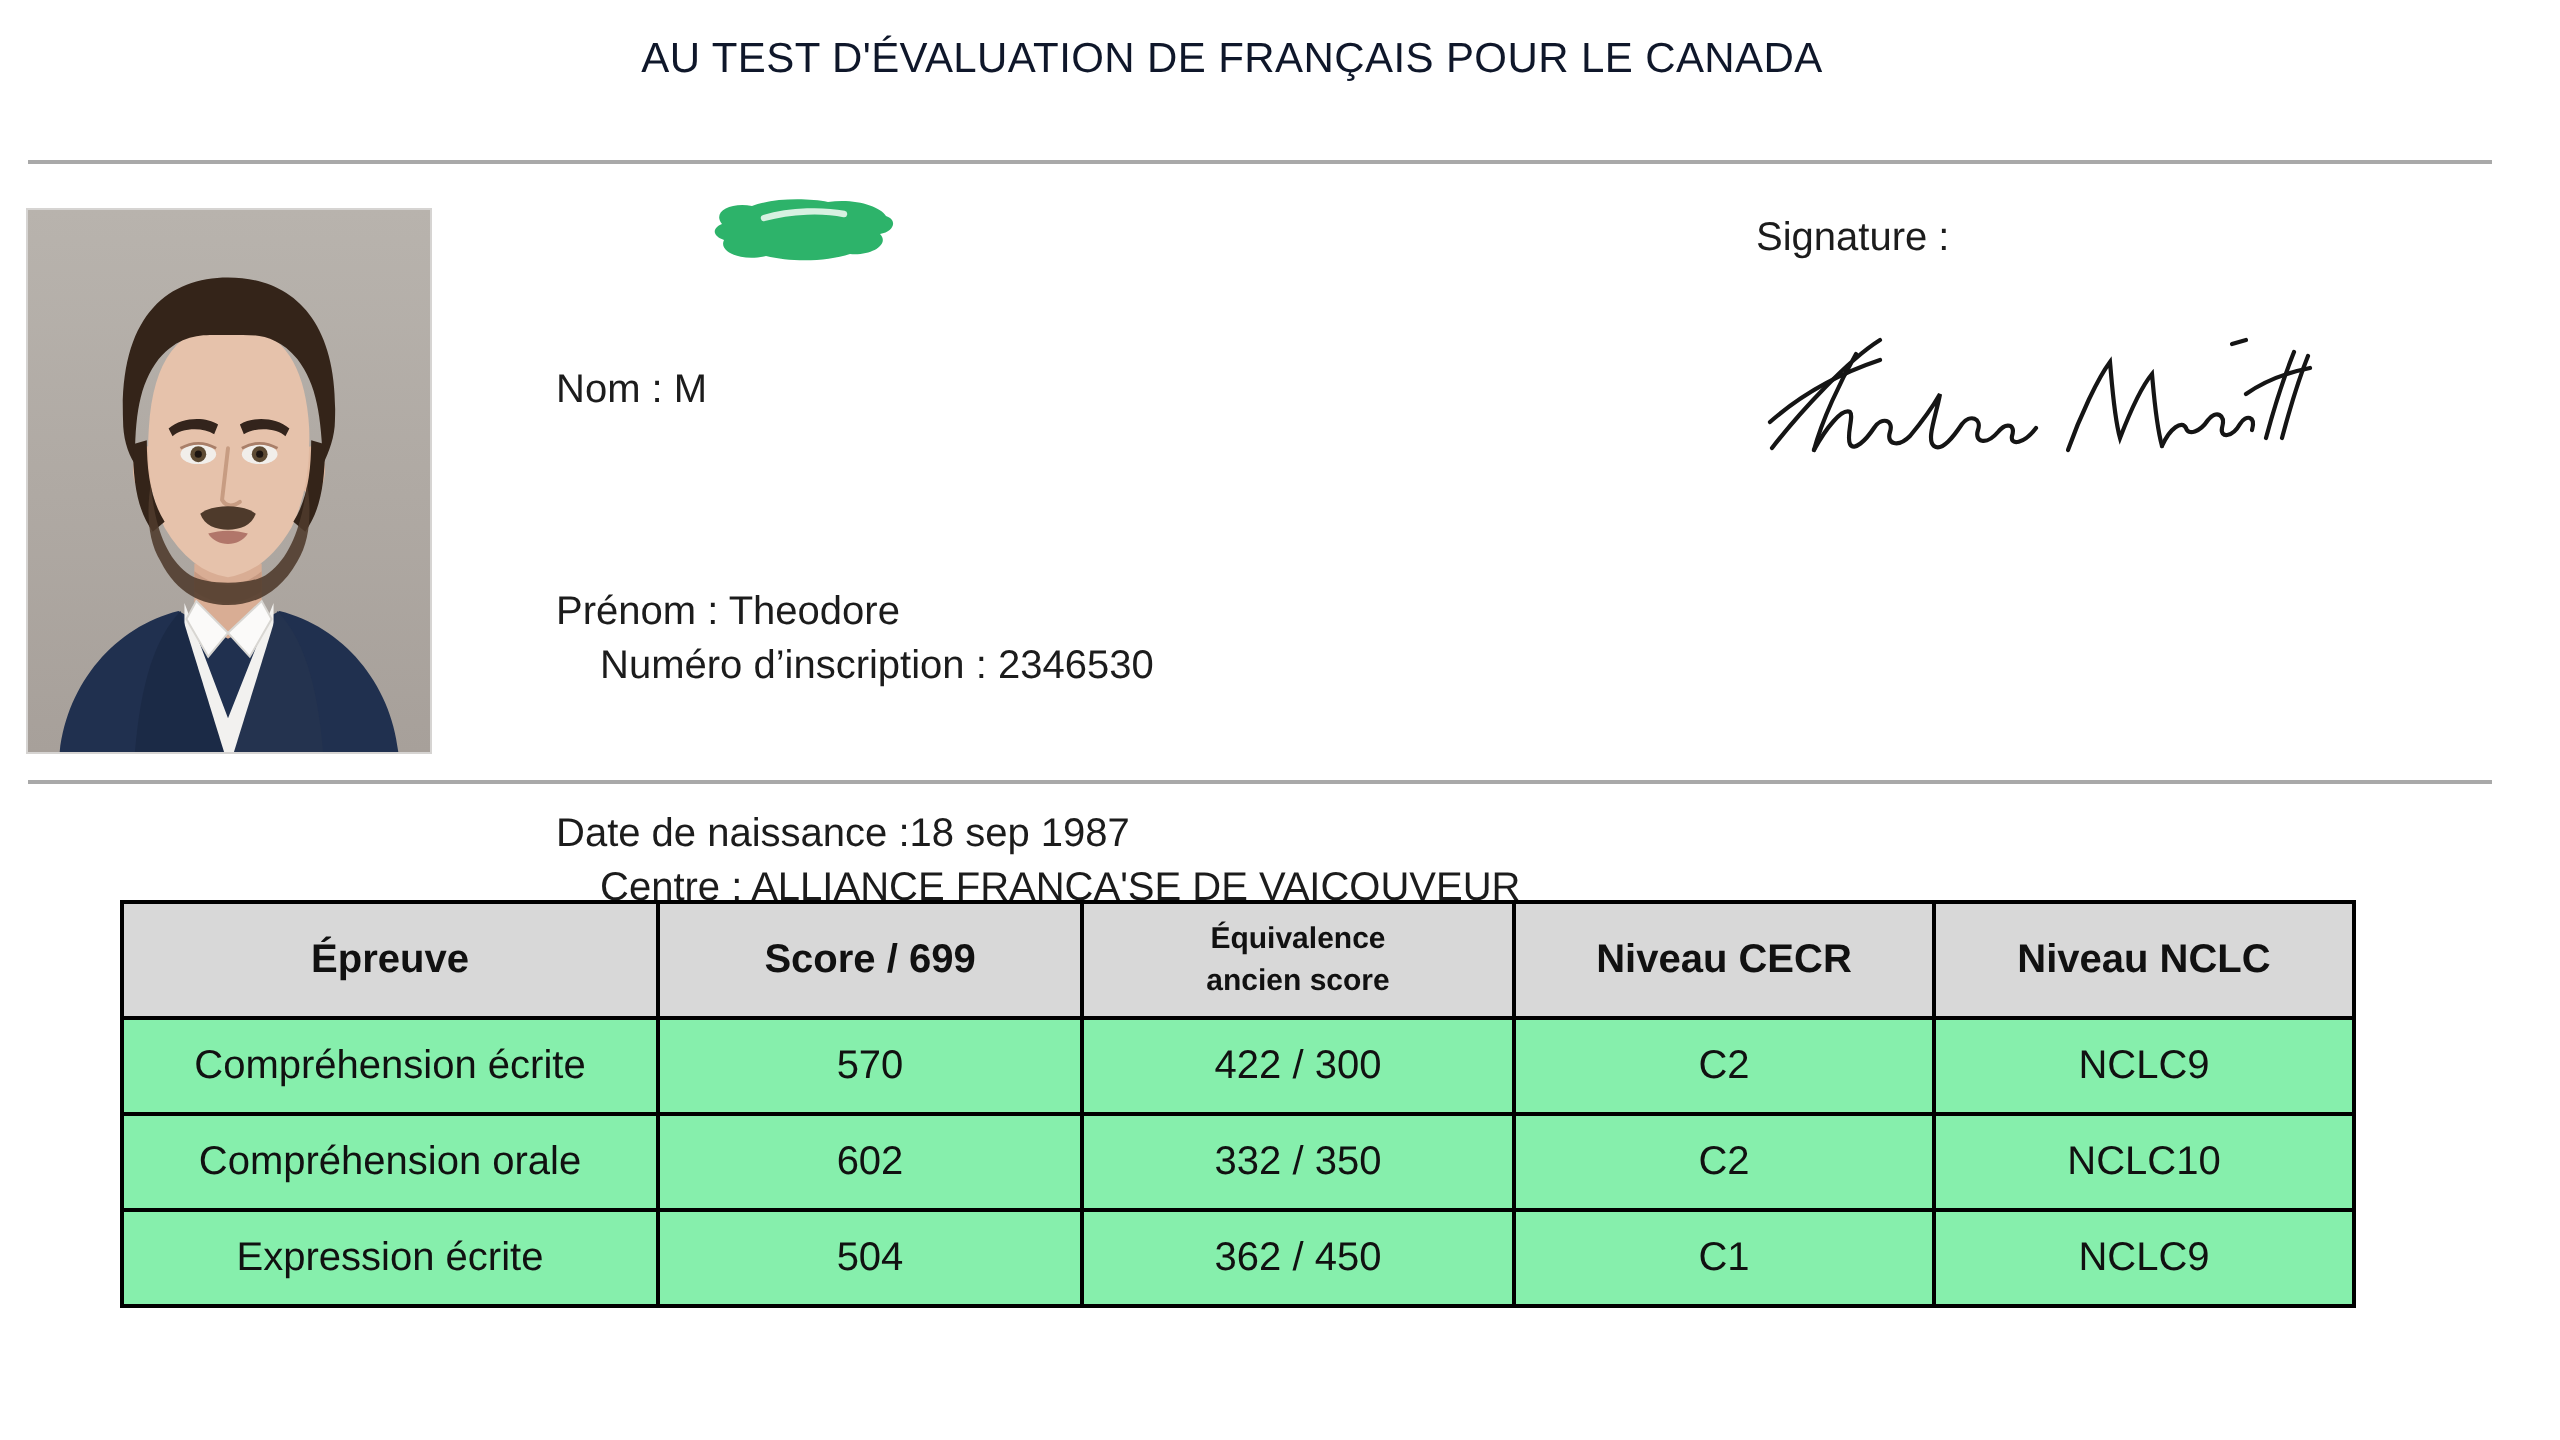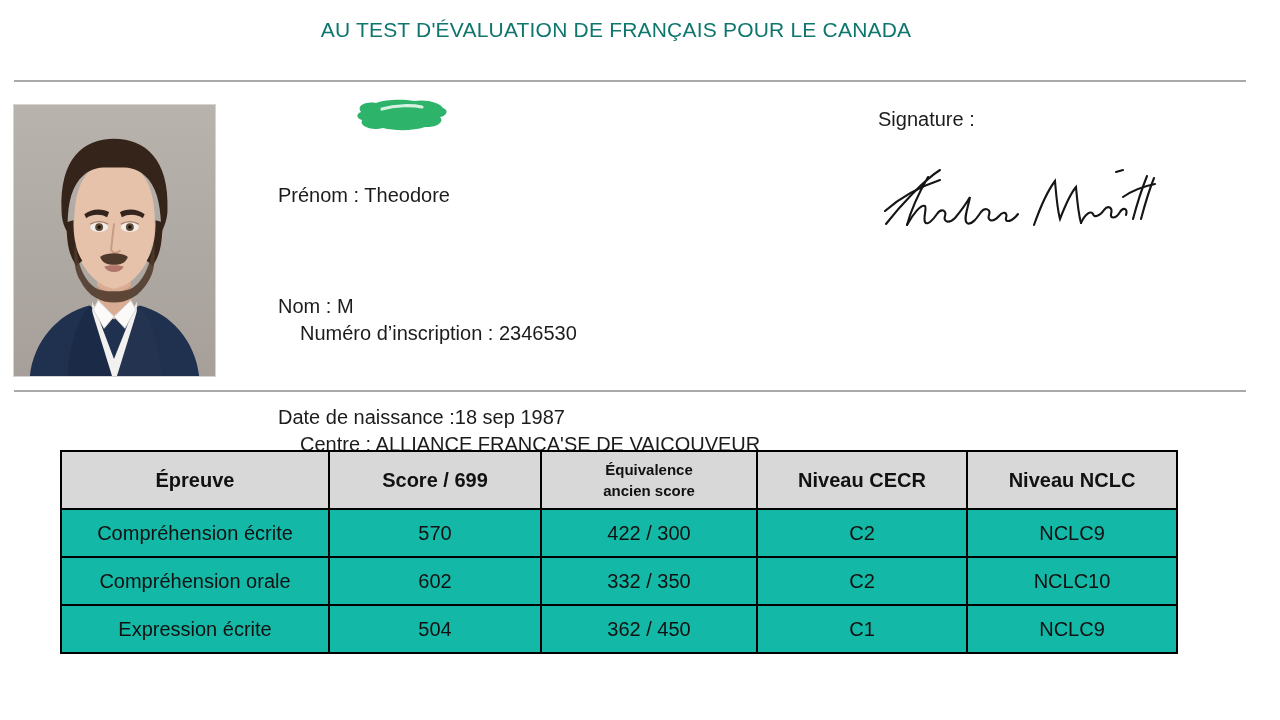--- a/index.html
+++ b/index.html
@@ -4,21 +4,21 @@
 <style>
   html,body{margin:0;padding:0;}
   body{
     width:1280px;height:720px;position:relative;background:#ffffff;
     font-family:"Liberation Sans", sans-serif;color:#1c1c1c;overflow:hidden;
   }
   .abs{position:absolute;}
 
   .doc-title{
     top:18px;left:0;width:1232px;text-align:center;
-    font-size:21px;letter-spacing:0.2px;color:#0f766e;
+    font-size:21px;letter-spacing:0.2px;color:#0f172a;
   }
   .rule{left:14px;width:1232px;height:2px;background:#a9a9a9;}
   .rule-1{top:80px;}
   .rule-2{top:390px;}
 
   .photo-frame{
     left:13px;top:104px;width:203px;height:273px;
     border:1px solid #d6d4d2;box-sizing:border-box;background:#b0aaa4;
   }
   .photo-frame svg{display:block;width:100%;height:100%;}
@@ -39,21 +39,21 @@
     position:absolute;left:60px;top:450px;width:1116px;
     border-collapse:collapse;table-layout:fixed;border-radius:25px;
   }
   table.score-table th, table.score-table td{
     border:2px solid #000;text-align:center;vertical-align:middle;
     font-size:20px;color:#111;padding:0;
   }
   table.score-table th{
     background:#d8d8d8;font-weight:bold;height:56px;
   }
-  table.score-table td{height:46px;background:#14b8a6;}
+  table.score-table td{height:46px;background:#86efac;}
   .col-epreuve{width:268px;}
   .col-score{width:212px;}
   .col-equiv{width:216px;}
   .col-cecr{width:210px;}
   .col-nclc{width:210px;}
   .equiv-header-line{font-size:15px;line-height:21px;font-weight:bold;}
   td.equiv-cell{font-size:16px;}
 </style>
 </head>
 <body>
@@ -108,22 +108,22 @@
     <path d="M79 198 L101 256 L124 198 L124 273 L79 273 Z" fill="#f2f1ef"></path>
     <path d="M85 197 L101 213 L91 225 L80 206 Z" fill="#fbfaf9" stroke="#d8d6d2" stroke-width="1"></path>
     <path d="M118 197 L101 213 L112 225 L123 206 Z" fill="#fbfaf9" stroke="#d8d6d2" stroke-width="1"></path>
 
     <path d="M77 202 L99 273 L54 273 C57 238 64 216 77 202 Z" fill="#1b2a46"></path>
     <path d="M126 202 L104 273 L149 273 C146 238 139 216 126 202 Z" fill="#24334f"></path>
   </svg>
 </div>
 
 <div class="abs info-block info-group-1">
+  <div>Nom : M</div>
   <div>Prénom : Theodore</div>
-  <div>Nom : M</div>
   <div>Date de naissance :18 sep 1987</div>
 </div>
 <div class="abs info-block info-group-2">
   <div>Numéro d’inscription : 2346530</div>
   <div>Centre : ALLIANCE FRANÇA'SE DE VAICOUVEUR</div>
   <div class="centre-line-2">VANCOUVER, CANADA</div>
 </div>
 
 <div class="abs redaction-blob">
   <svg viewBox="0 0 100 38" preserveAspectRatio="none">

